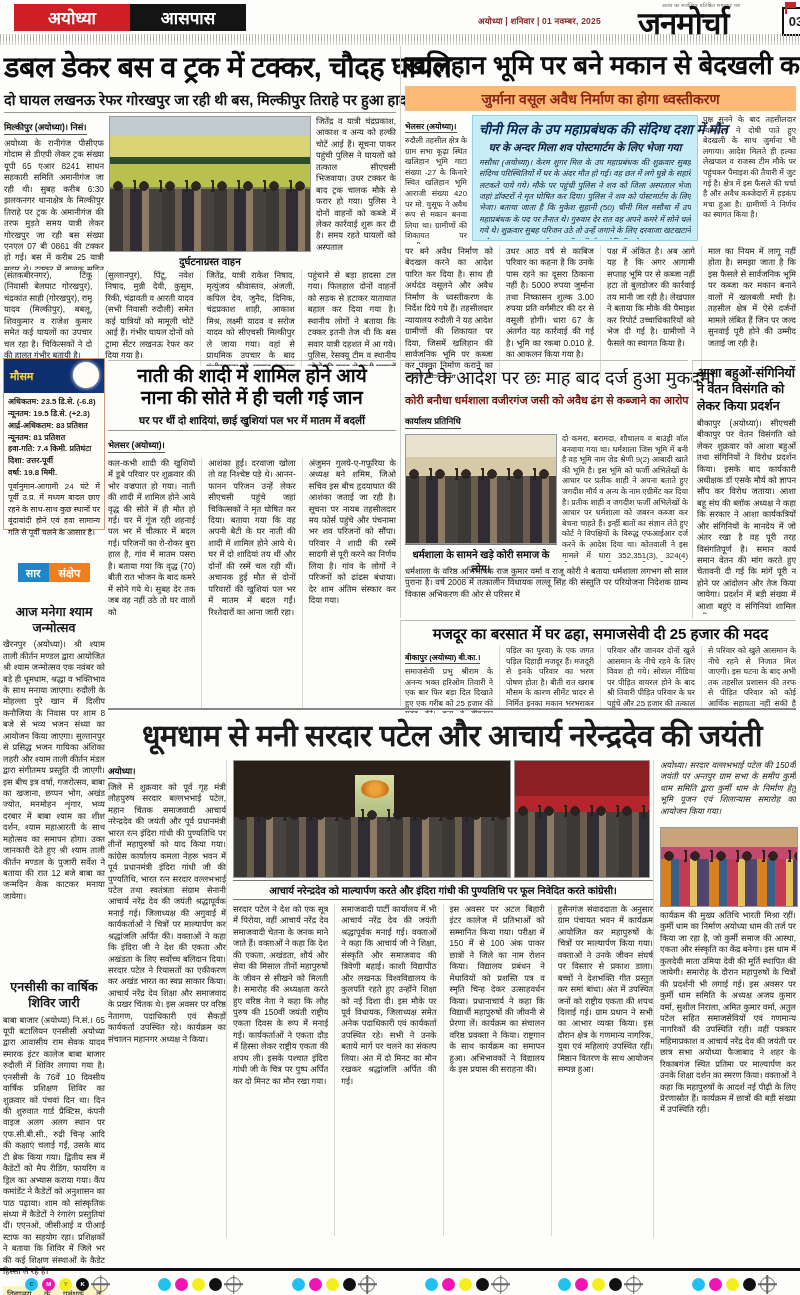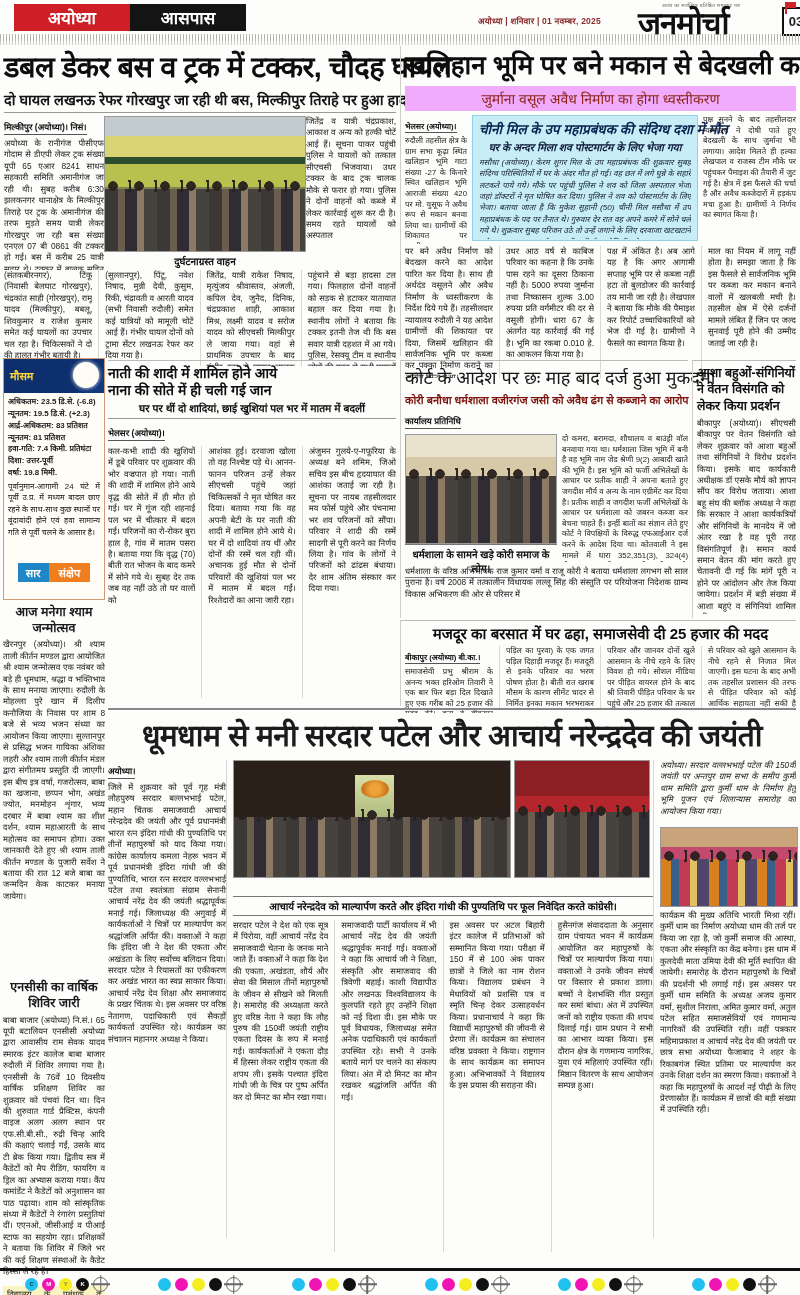--- a/index.html
+++ b/index.html
@@ -24,22 +24,22 @@
   .pagebox{width:24px;height:25px;border:2px solid #101010;background:#fff;display:flex;align-items:center;justify-content:center;font-weight:800;font-size:13px;}
   .flag{position:absolute;top:-7px;left:3px;width:9px;height:6px;background:#d2232a;}
   .flag::after{content:"";position:absolute;left:-2px;top:0;width:2px;height:12px;background:#d2232a;}
   .hatch{height:7px;background:repeating-linear-gradient(90deg,#b7b7b1 0 1px,transparent 1px 3px);}
   .hatch2{height:4px;background:repeating-linear-gradient(90deg,#cfcfc8 0 1px,transparent 1px 3px);}
 
   
   .h-main{font-size:29px;font-weight:800;letter-spacing:-.5px;white-space:nowrap;text-align:center;color:#0d0d0d;}
   .h-sub{font-size:15px;font-weight:800;text-align:center;color:#141414;margin-top:4px;white-space:nowrap;}
   .h-right{font-size:26px;font-weight:700;white-space:nowrap;text-align:center;color:#0d0d0d;}
-  .bar-peach{background:#f0abfc;color:#8d2417;font-weight:400;text-align:center;font-size:14px;padding:3px 0;margin-top:4px;white-space:nowrap;}
-  .h-mid{font-size:14px;font-weight:800;line-height:1.18;color:#0e0e0e;}
+  .bar-peach{background:#fdba74;color:#8d2417;font-weight:700;text-align:center;font-size:14px;padding:3px 0;margin-top:4px;white-space:nowrap;}
+  .h-mid{font-size:19px;font-weight:800;text-align:center;line-height:1.18;color:#0e0e0e;}
   .h-court{font-size:18px;font-weight:500;text-align:center;white-space:nowrap;color:#161616;}
   .sub-maroon{font-size:11px;font-weight:800;color:#7c150f;margin-top:3px;white-space:nowrap;}
   .sub-dark{font-size:10.5px;font-weight:800;text-align:center;color:#101010;margin-top:3px;white-space:nowrap;}
   .h-small{font-size:12.5px;font-weight:800;line-height:1.3;color:#101010;}
   .h-band{font-size:15px;font-weight:800;text-align:center;white-space:nowrap;color:#0e0e0e;}
 
   
   .cyanbox{background:#c7edf7;border:1px solid #8fd2e4;padding:4px 6px;}
   .cyan-h{font-size:13.5px;font-weight:800;font-style:italic;text-align:center;color:#0a2450;white-space:nowrap;}
   .cyan-s{font-size:10.5px;font-weight:800;font-style:italic;text-align:center;color:#101c3a;margin-top:2px;white-space:nowrap;}
@@ -101,21 +101,21 @@
     <span class="flag"></span>
     <span>03</span>
   </div>
   <div class="abs hatch" style="left:0;top:34px;width:800px;"></div>
   <div class="abs hatch2" style="left:0;top:41px;width:800px;"></div>
 
   <div class="abs" style="left:4px;top:46px;width:392px;height:310px;">
     <div class="h-main">डबल डेकर बस व ट्रक में टक्कर, चौदह घायल</div>
     <div class="h-sub" style="font-size:14.5px;">दो घायल लखनऊ रेफर गोरखपुर जा रही थी बस, मिल्कीपुर तिराहे पर हुआ हादसा</div>
     <div class="rule" style="margin-top:3px;"></div>
-    <div style="display:flex;margin-top:3px;height:150px;">
+    <div style="display:flex;gap:5px;margin-top:3px;height:150px;">
       <div style="width:100px;">
         <div class="byline">मिल्कीपुर (अयोध्या)। निसं।</div>
         <div class="t" style="height:132px;">अयोध्या के रानीगंज पीसीएफ गोदाम से डीएपी लेकर ट्रक संख्या यूपी 65 एआर 8241 साधन सहकारी समिति अमानीगंज जा रही थी। सुबह करीब 6:30 झलकनगर थानाक्षेत्र के मिल्कीपुर तिराहे पर ट्रक के अमानीगंज की तरफ मुड़ते समय यात्री लेकर गोरखपुर जा रही बस संख्या एनएल 07 बी 0861 की टक्कर हो गई। बस में करीब 25 यात्री सवार थे। टक्कर में बालक सहित 14 लोग घायल हुए हैं। हादसे में बस चालक अतुल सिंह व परिचालक घायल बताये जा रहे हैं।</div>
       </div>
       <div style="width:202px;">
         <div class="photo ph-bus" style="width:200px;height:134px;">
           <div class="stripe"></div>
           <div class="crowd" style="height:46%;"></div>
           <div class="heads" style="bottom:44%;"></div>
         </div>
@@ -147,21 +147,21 @@
       <div class="t-sm" style="flex:1;">पक्ष सुनने के बाद तहसीलदार न्यायालय ने दोषी पाते हुए बेदखली के साथ जुर्माना भी लगाया। आदेश मिलते ही हल्का लेखपाल व राजस्व टीम मौके पर पहुंचकर पैमाइश की तैयारी में जुट गई है। क्षेत्र में इस फैसले की चर्चा है और अवैध कब्जेदारों में हड़कंप मचा हुआ है। ग्रामीणों ने निर्णय का स्वागत किया है।</div>
     </div>
     <div class="cols" style="margin-top:5px;height:132px;">
       <div class="t">पर बने अवैध निर्माण को बेदखल करने का आदेश पारित कर दिया है। साथ ही अर्थदंड वसूलने और अवैध निर्माण के ध्वस्तीकरण के निर्देश दिये गये हैं। तहसीलदार न्यायालय रुदौली ने यह आदेश ग्रामीणों की शिकायत पर दिया, जिसमें खलिहान की सार्वजनिक भूमि पर कब्जा कर पक्का निर्माण कराने का आरोप सिद्ध हुआ।</div>
       <div class="t">उधर आठ वर्ष से काबिज परिवार का कहना है कि उनके पास रहने का दूसरा ठिकाना नहीं है। 5000 रुपया जुर्माना तथा निष्कासन शुल्क 3.00 रुपया प्रति वर्गमीटर की दर से वसूली होगी। धारा 67 के अंतर्गत यह कार्रवाई की गई है। भूमि का रकबा 0.010 हे. का आकलन किया गया है।</div>
       <div class="t">पक्ष में अंकित है। अब आगे यह है कि अगर आगामी सप्ताह भूमि पर से कब्जा नहीं हटा तो बुलडोजर की कार्रवाई तय मानी जा रही है। लेखपाल ने बताया कि मौके की पैमाइश कर रिपोर्ट उच्चाधिकारियों को भेज दी गई है। ग्रामीणों ने फैसले का स्वागत किया है।</div>
       <div class="t">माल का नियम में लागू नहीं होता है। समझा जाता है कि इस फैसले से सार्वजनिक भूमि पर कब्जा कर मकान बनाने वालों में खलबली मची है। तहसील क्षेत्र में ऐसे दर्जनों मामले लंबित हैं जिन पर जल्द सुनवाई पूरी होने की उम्मीद जताई जा रही है।</div>
     </div>
   </div>
 
-  <div class="abs wbox" style="left:3px;top:358px;width:102px;height:242px;box-sizing:border-box;padding:0 0 2px;">
+  <div class="abs wbox" style="left:3px;top:358px;width:102px;height:172px;box-sizing:border-box;padding:0 0 2px;">
     <div class="whead">
       <div class="wtitle">मौसम</div>
       <div class="wmoon"></div>
     </div>
     <div style="padding:3px 4px 0;">
       <div class="wline">अधिकतम: 23.5 डि.से. (-6.8)</div>
       <div class="wline">न्यूनतम: 19.5 डि.से. (+2.3)</div>
       <div class="wline">आर्द्र-अधिकतम: 83 प्रतिशत</div>
       <div class="wline">न्यूनतम: 81 प्रतिशत</div>
       <div class="wline">हवा-गति: 7.4 किमी. प्रतिघंटा</div>
@@ -248,21 +248,21 @@
             <div class="column"></div>
             <div class="garland"></div>
             <div class="crowd" style="height:52%;"></div>
             <div class="heads" style="bottom:48%;"></div>
           </div>
           <div class="photo ph-red" style="width:134px;height:116px;">
             <div class="crowd" style="height:56%;"></div>
             <div class="heads" style="bottom:52%;"></div>
           </div>
         </div>
-        <div class="cap cap-rule" style="margin-top:18px;">आचार्य नरेन्द्रदेव को माल्यार्पण करते और इंदिरा गांधी की पुण्यतिथि पर फूल निवेदित करते कांग्रेसी।</div>
+        <div class="cap cap-rule" style="margin-top:2px;">आचार्य नरेन्द्रदेव को माल्यार्पण करते और इंदिरा गांधी की पुण्यतिथि पर फूल निवेदित करते कांग्रेसी।</div>
         <div class="cols" style="margin-top:4px;height:332px;">
           <div class="t">सरदार पटेल ने देश को एक सूत्र में पिरोया, वहीं आचार्य नरेंद्र देव समाजवादी चेतना के जनक माने जाते हैं। वक्ताओं ने कहा कि देश की एकता, अखंडता, शौर्य और सेवा की मिसाल तीनों महापुरुषों के जीवन से सीखने को मिलती है। समारोह की अध्यक्षता करते हुए वरिष्ठ नेता ने कहा कि लौह पुरुष की 150वीं जयंती राष्ट्रीय एकता दिवस के रूप में मनाई गई। कार्यकर्ताओं ने एकता दौड़ में हिस्सा लेकर राष्ट्रीय एकता की शपथ ली। इसके पश्चात इंदिरा गांधी जी के चित्र पर पुष्प अर्पित कर दो मिनट का मौन रखा गया।</div>
           <div class="t">समाजवादी पार्टी कार्यालय में भी आचार्य नरेंद्र देव की जयंती श्रद्धापूर्वक मनाई गई। वक्ताओं ने कहा कि आचार्य जी ने शिक्षा, संस्कृति और समाजवाद की त्रिवेणी बहाई। काशी विद्यापीठ और लखनऊ विश्वविद्यालय के कुलपति रहते हुए उन्होंने शिक्षा को नई दिशा दी। इस मौके पर पूर्व विधायक, जिलाध्यक्ष समेत अनेक पदाधिकारी एवं कार्यकर्ता उपस्थित रहे। सभी ने उनके बताये मार्ग पर चलने का संकल्प लिया। अंत में दो मिनट का मौन रखकर श्रद्धांजलि अर्पित की गई।</div>
           <div class="t">इस अवसर पर अटल बिहारी इंटर कालेज में प्रतिभाओं को सम्मानित किया गया। परीक्षा में 150 में से 100 अंक पाकर छात्रों ने जिले का नाम रोशन किया। विद्यालय प्रबंधन ने मेधावियों को प्रशस्ति पत्र व स्मृति चिन्ह देकर उत्साहवर्धन किया। प्रधानाचार्य ने कहा कि विद्यार्थी महापुरुषों की जीवनी से प्रेरणा लें। कार्यक्रम का संचालन वरिष्ठ प्रवक्ता ने किया। राष्ट्रगान के साथ कार्यक्रम का समापन हुआ। अभिभावकों ने विद्यालय के इस प्रयास की सराहना की।</div>
           <div class="t">हुसैनगंज संवाददाता के अनुसार ग्राम पंचायत भवन में कार्यक्रम आयोजित कर महापुरुषों के चित्रों पर माल्यार्पण किया गया। वक्ताओं ने उनके जीवन संघर्ष पर विस्तार से प्रकाश डाला। बच्चों ने देशभक्ति गीत प्रस्तुत कर समां बांधा। अंत में उपस्थित जनों को राष्ट्रीय एकता की शपथ दिलाई गई। ग्राम प्रधान ने सभी का आभार व्यक्त किया। इस दौरान क्षेत्र के गणमान्य नागरिक, युवा एवं महिलाएं उपस्थित रहीं। मिष्ठान वितरण के साथ आयोजन सम्पन्न हुआ।</div>
         </div>
       </div>
 
       <div style="flex:1;border-left:1px solid #d8d8d2;padding-left:6px;min-width:0;">
         <div class="t" style="height:64px;font-style:italic;">अयोध्या। सरदार वल्लभभाई पटेल की 150वीं जयंती पर अन्तपुर ग्राम सभा के समीप कुर्मी धाम समिति द्वारा कुर्मी धाम के निर्माण हेतु भूमि पूजन एवं शिलान्यास समारोह का आयोजन किया गया।</div>

